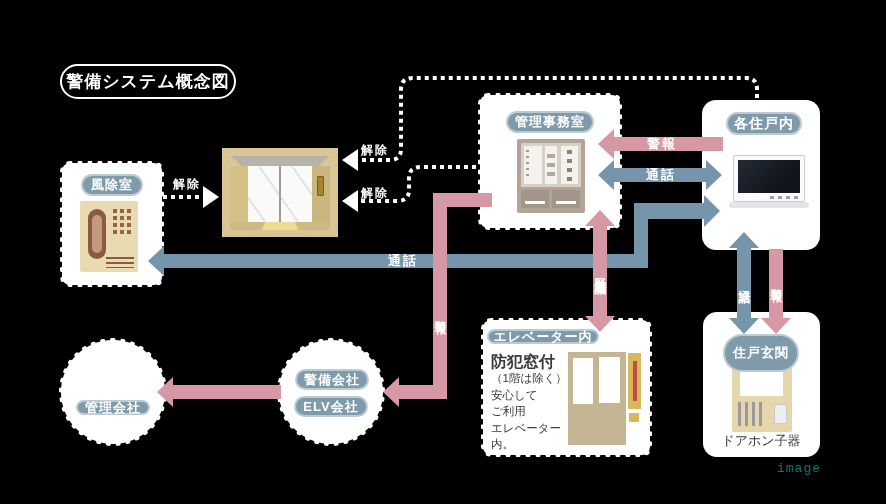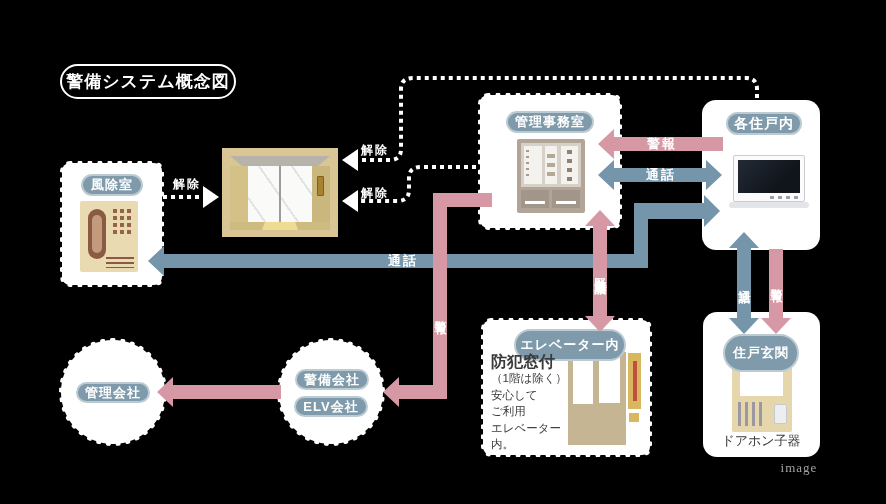--- a/index.html
+++ b/index.html
@@ -17,21 +17,21 @@
         justify-content:center;color:#fff;font-size:17px;font-weight:bold;letter-spacing:1px;
         border:2px solid #fff;border-radius:18px;box-sizing:border-box;}
   .alabel{position:absolute;color:#fff;font-weight:bold;font-size:13px;letter-spacing:2px;
         transform:translate(-50%,-50%);white-space:nowrap;}
   .vlabel{position:absolute;color:#fff;font-weight:bold;font-size:12px;letter-spacing:1px;
         writing-mode:vertical-rl;text-orientation:upright;transform:translate(-50%,-50%);white-space:nowrap;}
   .note{position:absolute;color:#3a3a3a;}
   .note .t{font-size:16px;font-weight:bold;line-height:17px;}
   .note .l{font-size:11.5px;line-height:16.5px;}
   .caption{position:absolute;color:#3a3a3a;font-size:13px;transform:translate(-50%,-50%);white-space:nowrap;}
-  .wm{position:absolute;color:#a3a3a3;font-family:Liberation Serif, serif;
+  .wm{position:absolute;color:#0f766e;font-family:Liberation Mono, monospace;
       font-size:13px;letter-spacing:1px;transform:translate(-50%,-50%);}
   svg{position:absolute;left:0;top:0;}
 </style>
 </head>
 <body>
 
 <div id="stage">
 
   <div class="titlebox">警備システム概念図</div>
 
@@ -90,41 +90,41 @@
   <div class="box scallop" style="left:483px;top:320px;width:167px;height:135px;">
     <div class="abs" style="left:85px;top:32px;width:58px;height:93px;background:#c6b592;">
       <div class="abs" style="left:5px;top:6px;width:20px;height:46px;background:#fff;"></div>
       <div class="abs" style="left:31px;top:5px;width:21px;height:46px;background:#fff;"></div>
     </div>
     <div class="abs" style="left:145px;top:33px;width:13px;height:56px;background:#d9b75f;">
       <div class="abs" style="left:5px;top:8px;width:4px;height:40px;background:#c14f3d;"></div>
     </div>
     <div class="abs" style="left:146px;top:93px;width:10px;height:9px;background:#d9b75f;"></div>
   </div>
-  <div class="pill" style="left:487px;top:329px;width:112px;height:32px;margin-left:27px;">エレベーター内</div>
+  <div class="pill" style="left:487px;top:329px;width:112px;height:15px;">エレベーター内</div>
   <div class="note" style="left:491px;top:353px;width:92px;">
     <div class="t">防犯窓付</div>
     <div class="l">（1階は除く）</div>
     <div class="l">安心して</div>
     <div class="l">ご利用</div>
     <div class="l">エレベーター内。</div>
   </div>
 
   <div class="box round" style="left:703px;top:312px;width:117px;height:145px;">
     <div class="abs" style="left:29px;top:45px;width:60px;height:75px;background:#e6d6ab;border-radius:2px;">
       <div class="abs" style="left:8px;top:8px;width:43px;height:31px;background:#fff;"></div>
       <div class="abs" style="left:6px;top:45px;width:28px;height:24px;background-image:repeating-linear-gradient(90deg,#9b98a2 0 3px,transparent 3px 7px);"></div>
       <div class="abs" style="left:42px;top:47px;width:13px;height:20px;background:#eceef1;border:1px solid #c6c9cd;border-radius:2px;"></div>
     </div>
   </div>
   <div class="pill" style="left:723px;top:334px;width:76px;height:38px;">住戸玄関</div>
   <div class="caption" style="left:761px;top:441px;">ドアホン子器</div>
 
   <div class="box circle" style="left:61px;top:340px;width:104px;height:104px;"></div>
-  <div class="pill" style="left:76px;top:382px;width:74px;height:21px;">管理会社</div>
+  <div class="pill" style="left:76px;top:400px;width:74px;height:15px;">管理会社</div>
 
   <div class="box circle" style="left:279px;top:340px;width:104px;height:104px;"></div>
   <div class="pill" style="left:295px;top:369px;width:74px;height:21px;">警備会社</div>
   <div class="pill" style="left:294px;top:396px;width:74px;height:21px;">ELV会社</div>
 
   <svg width="886" height="504" viewBox="0 0 886 504">
 
     <path d="M757,98 L757,89 Q757,78 746,78 L413,78 Q401,78 401,89 L401,149 Q401,160 390,160 L359,160" fill="none" stroke="#fff" stroke-width="4" stroke-dasharray="4 4"></path>
     <polygon points="342,160 358,149 358,171" fill="#fff"></polygon>
     <path d="M484,167 L421,167 Q409,167 409,178 L409,190 Q409,201 397,201 L359,201" fill="none" stroke="#fff" stroke-width="4" stroke-dasharray="4 4"></path>

